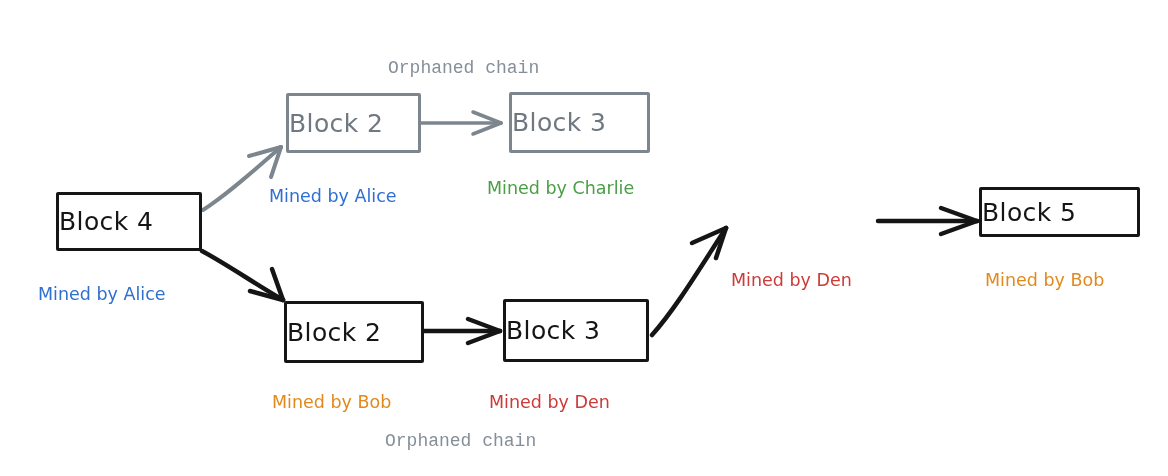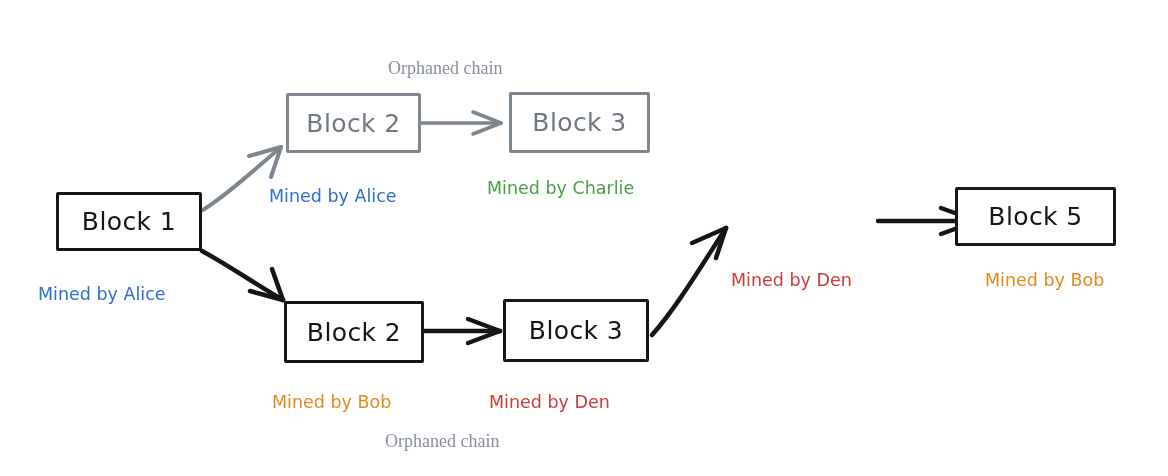--- a/index.html
+++ b/index.html
@@ -20,21 +20,20 @@
     left: 0; top: 0;
     width: 1168px;
     height: 476px;
   }
   .block {
     position: absolute;
     box-sizing: border-box;
     background: #ffffff;
     display: flex;
     align-items: center;
-    justify-content: center;
     z-index: 3;
   }
   .block-label {
     font-family: "DejaVu Sans", sans-serif;
     font-size: 25px;
     letter-spacing: 0.4px;
     white-space: nowrap;
     line-height: 1;
   }
   .block.solid {
@@ -51,21 +50,21 @@
   .miner {
     position: absolute;
     font-family: "DejaVu Sans", sans-serif;
     font-size: 17.5px;
     white-space: nowrap;
     line-height: 1;
     z-index: 3;
   }
   .chain-title {
     position: absolute;
-    font-family: Liberation Serif, serif;
+    font-family: Liberation Mono, monospace;
     font-size: 18px;
     color: #868f99;
     white-space: nowrap;
     line-height: 1;
     z-index: 3;
   }
 </style>
 </head>
 <body>
 
@@ -106,21 +105,21 @@
     <g>
       <path d="M 878 221 L 977 221" fill="none" stroke="#151515" stroke-width="4.5" stroke-linecap="round"></path>
       <path d="M 977 221 L 941 208" fill="none" stroke="#151515" stroke-width="4.5" stroke-linecap="round"></path>
       <path d="M 977 221 L 941 234" fill="none" stroke="#151515" stroke-width="4.5" stroke-linecap="round"></path>
     </g>
   </svg>
 
   <div class="chain-title" style="left:388px; top:59px;">Orphaned chain</div>
 
   <div class="block solid" style="left:56px; top:192px; width:146px; height:59px;">
-    <span class="block-label">Block 1</span>
+    <span class="block-label">Block 4</span>
   </div>
   <div class="miner" style="left:38px; top:286px; color:#2f6fd0;">Mined by Alice</div>
 
   <div class="block ghost" style="left:286px; top:93px; width:135px; height:60px;">
     <span class="block-label">Block 2</span>
   </div>
   <div class="miner" style="left:269px; top:188px; color:#2f6fd0;">Mined by Alice</div>
 
   <div class="block ghost" style="left:509px; top:92px; width:141px; height:61px;">
     <span class="block-label">Block 3</span>
@@ -132,20 +131,20 @@
   </div>
   <div class="miner" style="left:272px; top:394px; color:#e08a1e;">Mined by Bob</div>
 
   <div class="block solid" style="left:503px; top:299px; width:146px; height:63px;">
     <span class="block-label">Block 3</span>
   </div>
   <div class="miner" style="left:489px; top:394px; color:#cc3b38;">Mined by Den</div>
 
   <div class="miner" style="left:731px; top:272px; color:#cc3b38;">Mined by Den</div>
 
-  <div class="block solid" style="left:955px; top:187px; width:161px; height:59px;">
+  <div class="block solid" style="left:979px; top:187px; width:161px; height:50px;">
     <span class="block-label">Block 5</span>
   </div>
   <div class="miner" style="left:985px; top:272px; color:#e08a1e;">Mined by Bob</div>
 
   <div class="chain-title" style="left:385px; top:432px;">Orphaned chain</div>
 
 </div>
 
 </body></html>

